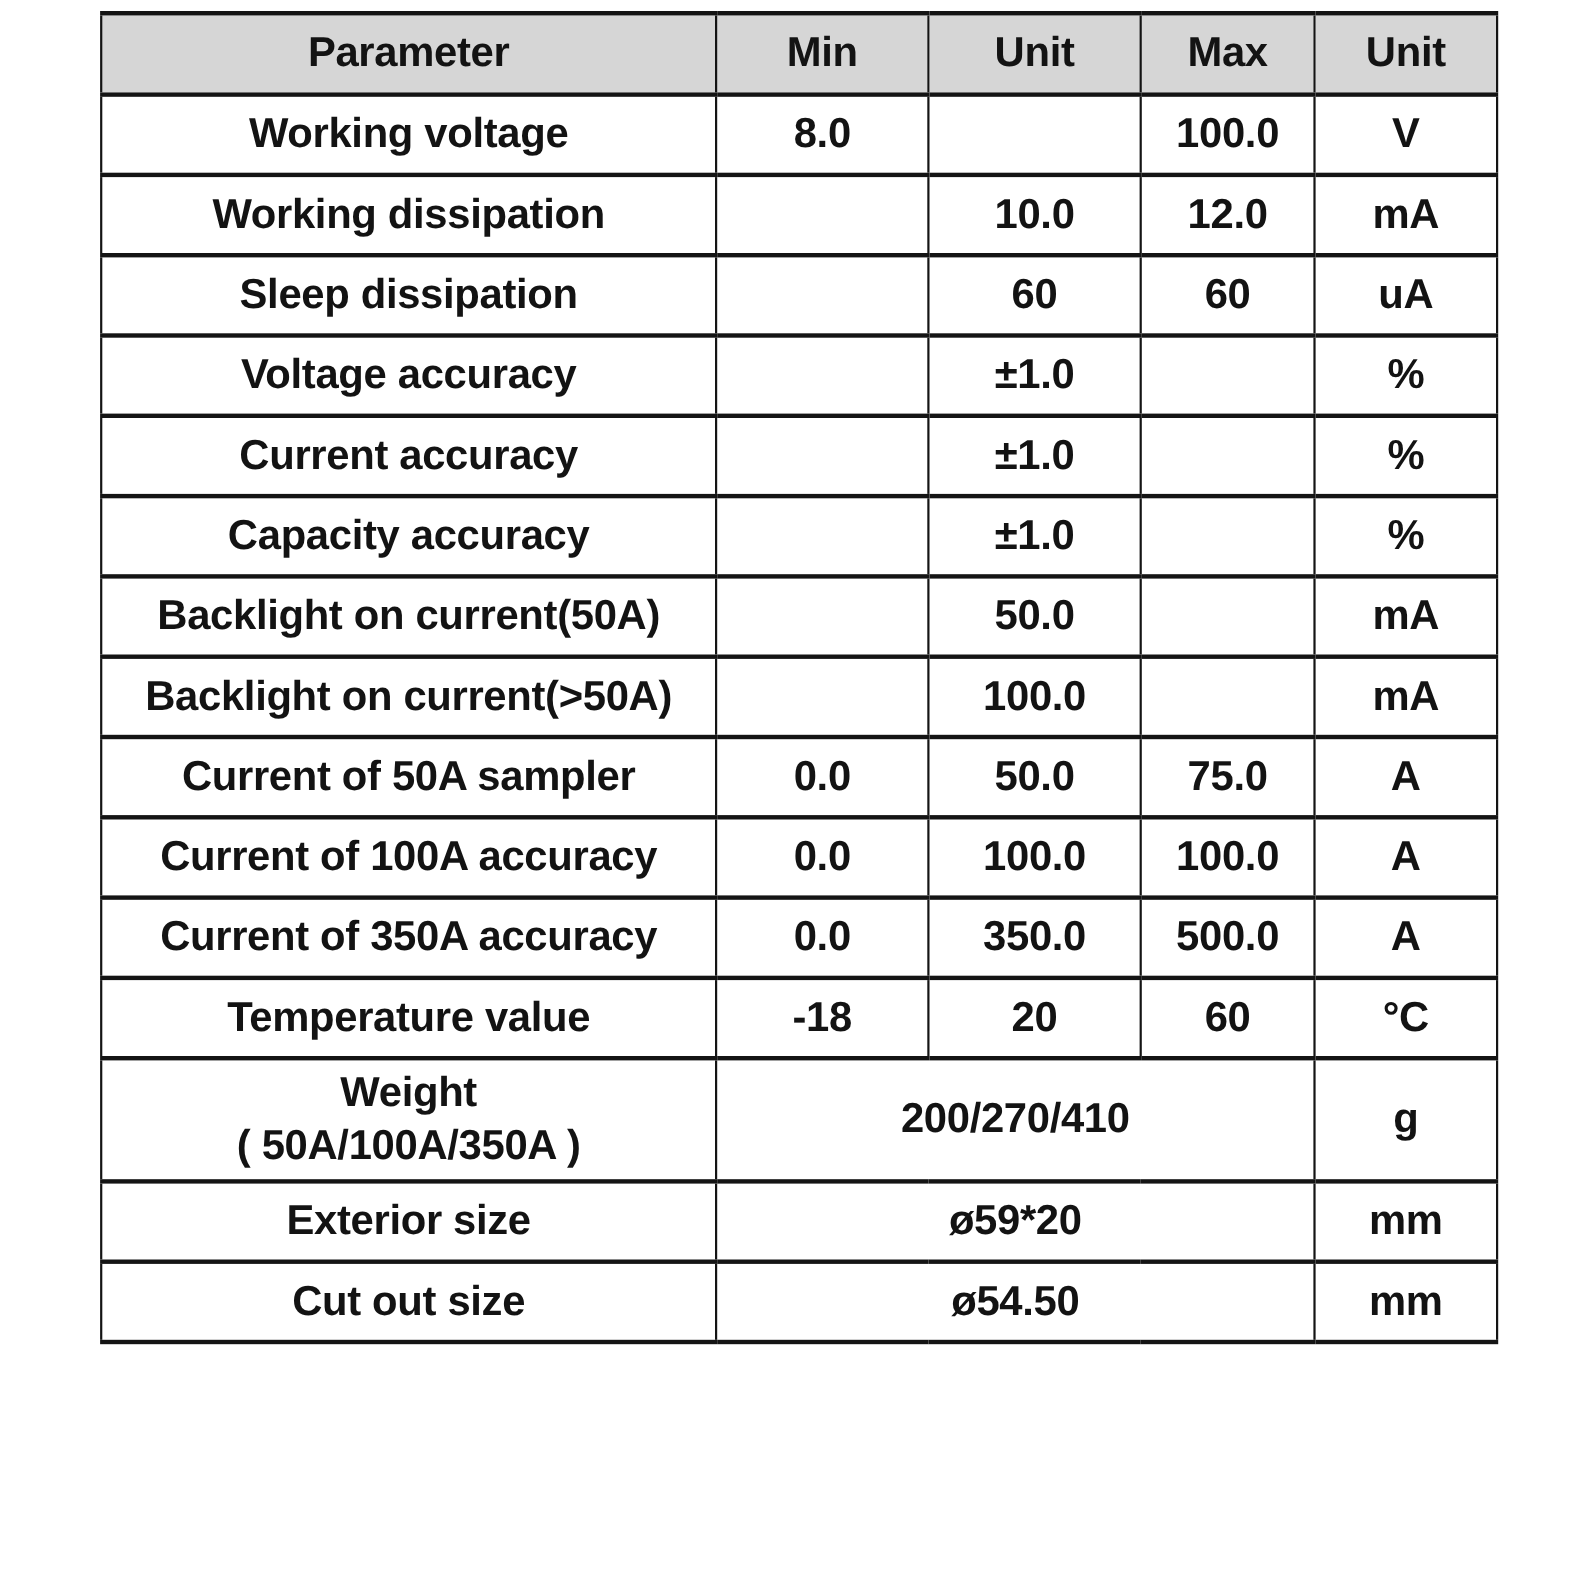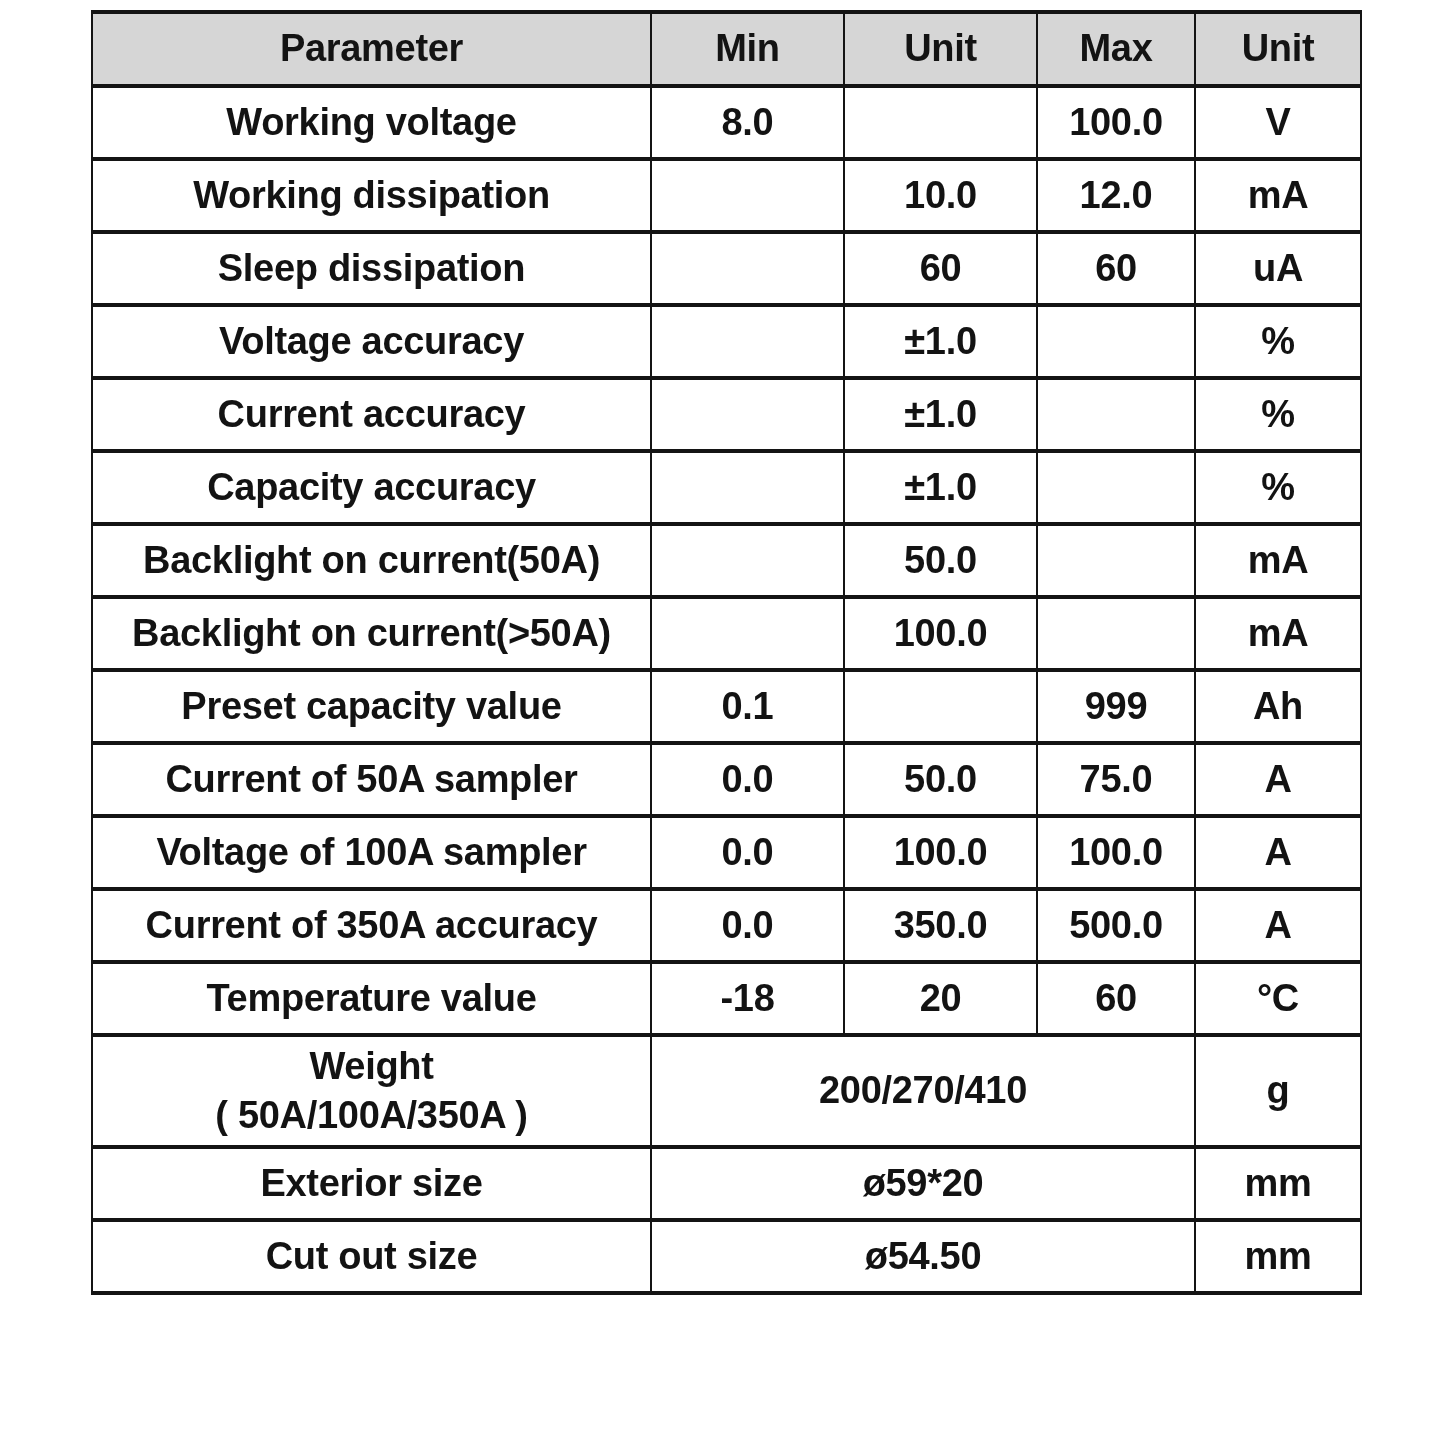--- a/index.html
+++ b/index.html
@@ -129,35 +129,28 @@
         <td>mA</td>
       </tr>
       <tr>
         <td>Backlight on current(&gt;50A)</td>
         <td></td>
         <td>100.0</td>
         <td></td>
         <td>mA</td>
       </tr>
       <tr>
-        <td>Preset capacity value</td>
-        <td>0.1</td>
-        <td></td>
-        <td>999</td>
-        <td>Ah</td>
-      </tr>
-      <tr>
         <td>Current of 50A sampler</td>
         <td>0.0</td>
         <td>50.0</td>
         <td>75.0</td>
         <td>A</td>
       </tr>
       <tr>
-        <td>Voltage of 100A sampler</td>
+        <td>Current of 100A accuracy</td>
         <td>0.0</td>
         <td>100.0</td>
         <td>100.0</td>
         <td>A</td>
       </tr>
       <tr>
         <td>Current of 350A accuracy</td>
         <td>0.0</td>
         <td>350.0</td>
         <td>500.0</td>

